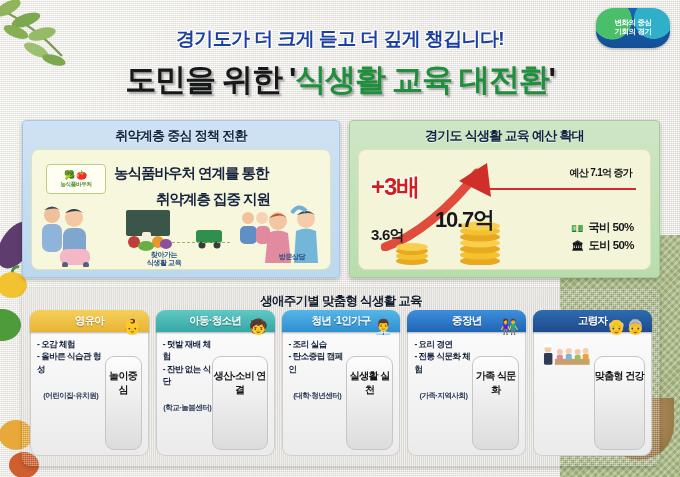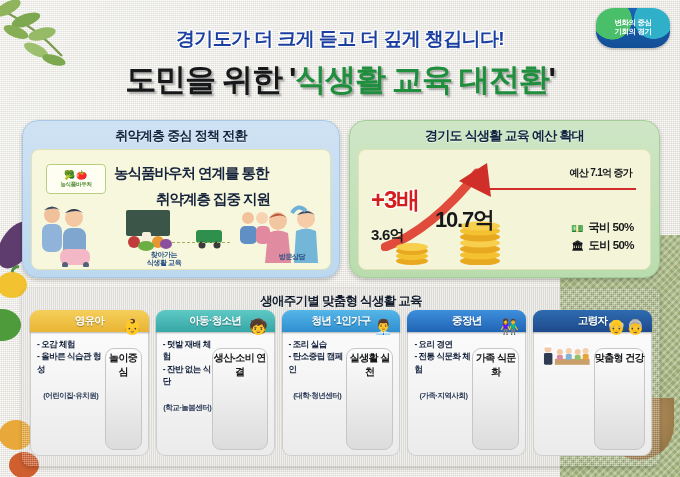--- a/index.html
+++ b/index.html
@@ -58,21 +58,21 @@
       radial-gradient(circle at 78% 28%,#2fb0c8 0 30%,transparent 31%),
       linear-gradient(180deg,#1963b5,#134f96);
     box-shadow:0 1px 3px rgba(0,0,0,.3);
     display:flex; flex-direction:column; align-items:center; justify-content:center;
     line-height:1.15;
   }
   .gg-logo span { font-size:7.5px; font-weight:bold; color:#fff; letter-spacing:-.4px; }
 
   
   .mid-row { position:absolute; left:22px; top:120px; width:638px; height:158px; display:flex; gap:9px; z-index:5; }
-  .panel { border-radius:16px; position:relative; overflow:hidden;
+  .panel { border-radius:4px; position:relative; overflow:hidden;
     box-shadow:0 2px 4px rgba(0,0,0,.22); }
   .panel-left { width:318px; background:linear-gradient(180deg,#cfe2f3,#bcd8ef); border:1px solid #a9c8e5; }
   .panel-right { width:311px; background:linear-gradient(180deg,#cfe6c6,#b9dcae); border:1px solid #a4ce97; }
   .panel-title { text-align:center; font-size:13px; font-weight:bold; color:#10233f;
     padding:6px 0 4px; letter-spacing:-.7px;
     text-shadow:0 1px 0 rgba(255,255,255,.6); }
   .panel-body { position:absolute; left:8px; right:8px; top:28px; bottom:7px;
     border-radius:8px; background:#f7f7dd; border:1px solid #e2e2b8; overflow:hidden; }
   .panel-right .panel-body { background:#f4f5d8; }
 
@@ -89,21 +89,21 @@
   .lp-line2 { position:absolute; left:70px; top:40px; right:6px; font-size:14.5px; font-weight:bold;
     color:#14223c; letter-spacing:-1px; text-align:center; }
   .lp-family { position:absolute; left:2px; bottom:2px; width:78px; height:66px; }
   .lp-couple { position:absolute; right:2px; bottom:2px; width:72px; height:62px; }
   .lp-center { position:absolute; left:88px; bottom:3px; width:150px; height:58px; }
   .lp-cap { position:absolute; font-size:7px; font-weight:bold; color:#2a5184; letter-spacing:-.4px;
     text-align:center; line-height:1.15; }
   .dash-line { position:absolute; left:140px; bottom:26px; width:58px; border-top:1px dashed #9bb25e; }
 
   
-  .plus3 { position:absolute; left:12px; top:34px; font-size:24px; font-weight:bold; color:#d41d1d;
+  .plus3 { position:absolute; left:12px; top:21px; font-size:24px; font-weight:bold; color:#d41d1d;
     letter-spacing:-1px; text-shadow:1px 1px 0 #fff,-1px -1px 0 #fff,1px -1px 0 #fff,-1px 1px 0 #fff; }
   .val-small { position:absolute; left:12px; bottom:24px; font-size:15px; font-weight:bold;
     color:#17181a; letter-spacing:-.8px; }
   .val-big { position:absolute; left:76px; bottom:34px; font-size:22px; font-weight:bold;
     color:#17181a; letter-spacing:-1.2px; }
   .coin-stack { position:absolute; border-radius:3px; }
   .coin-small { left:36px; bottom:4px; width:34px; height:22px; }
   .coin-big { left:100px; bottom:4px; width:42px; height:44px; }
   .arrow-up { position:absolute; left:22px; bottom:18px; width:118px; height:88px; }
   .incr-text { position:absolute; right:18px; top:16px; font-size:10px; font-weight:bold;
@@ -130,23 +130,23 @@
     justify-content:center; position:relative; box-shadow:0 1px 2px rgba(0,0,0,.3); }
   .card-head span.label { font-size:10.5px; font-weight:bold; color:#fff; letter-spacing:-.7px;
     text-shadow:0 1px 1px rgba(0,0,0,.35);text-align:center; }
   .card-head .head-fig { position:absolute; right:7px; bottom:-2px; font-size:15px; line-height:1; }
   .card-body { background:linear-gradient(180deg,#fbfbfb,#ebebeb); border-radius:0 0 9px 9px;
     border:1px solid #cfcfcf; border-top:none; padding:6px 6px 5px; height:124px;
     display:flex; flex-direction:row; }
   .bullets { font-size:8.5px; font-weight:bold; color:#14223c; letter-spacing:-.5px; line-height:1.45; }
   .bullets .paren { display:block; text-align:center; font-size:7.5px; color:#2b3b57;margin-top:16px; }
   .card-illus { flex:1; position:relative; margin-top:2px; }
-  .card-foot { margin-top:10px; border-radius:9px; background:linear-gradient(180deg,#fdfdfd,#dcdcdc);
+  .card-foot { margin-top:18px; border-radius:9px; background:linear-gradient(180deg,#fdfdfd,#dcdcdc);
     border:1px solid #c6c6c6; text-align:center; font-size:10px; font-weight:bold; color:#17181a;
-    padding:2px 0; letter-spacing:-.6px; }
+    padding:12px 0; letter-spacing:-.6px; }
 </style>
 </head>
 <body>
 
 <div id="poster">
   <div class="texture"></div>
 
   <svg class="leaf-deco" viewBox="0 0 110 90">
     <path d="M-5 8 C25 22 50 40 70 62" stroke="#7c9a4e" stroke-width="2.2" fill="none"></path>
     <ellipse cx="16" cy="14" rx="14" ry="6" fill="#8fb45c" transform="rotate(-28 16 14)"></ellipse>

